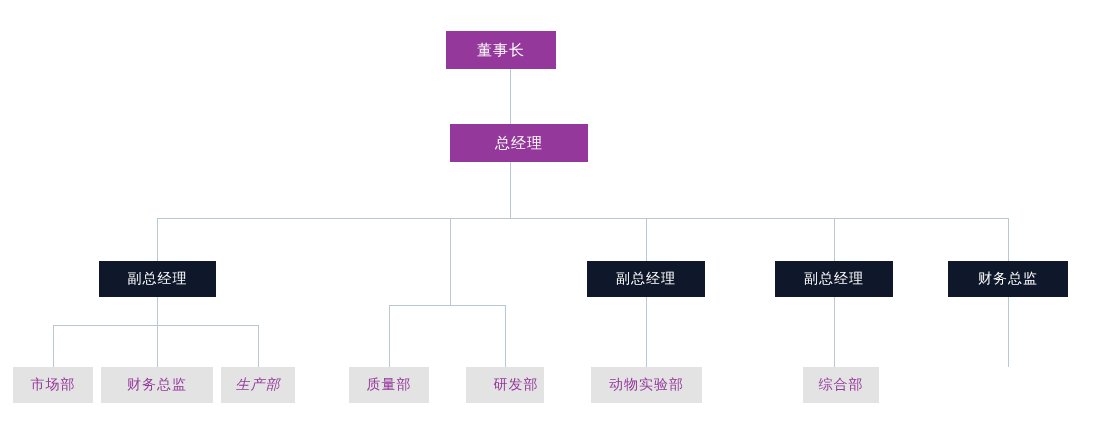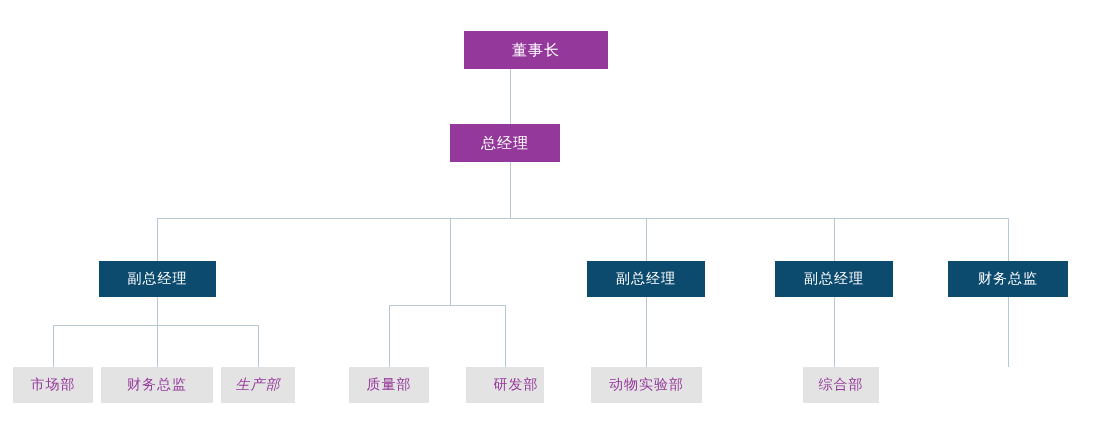--- a/index.html
+++ b/index.html
@@ -29,21 +29,21 @@
     white-space: nowrap;
     letter-spacing: 1px;
   }
   .node-exec {
     background: #94399b;
     color: #ffffff;
     font-size: 15px;
     height: 38px;
   }
   .node-vp {
-    background: #0c4a6e;
+    background: #0f172a;
     color: #ffffff;
     font-size: 14px;
     height: 36px;
   }
   .node-dept {
     background: #e4e3e3;
     color: #94399b;
     font-size: 14px;
     height: 36px;
   }
@@ -80,23 +80,23 @@
   <div class="conn conn-h" style="left:389px; top:305px; width:116px;"></div>
   <div class="conn conn-v" style="left:389px; top:305px; height:62px;"></div>
   <div class="conn conn-v" style="left:505px; top:305px; height:62px;"></div>
 
   <div class="conn conn-v" style="left:646px; top:297px; height:70px;"></div>
 
   <div class="conn conn-v" style="left:834px; top:297px; height:70px;"></div>
 
   <div class="conn conn-v" style="left:1008px; top:297px; height:70px;"></div>
 
-  <div class="node node-exec" style="left:464px; top:31px; width:144px;">董事长</div>
+  <div class="node node-exec" style="left:446px; top:31px; width:110px;">董事长</div>
 
-  <div class="node node-exec" style="left:450px; top:124px; width:110px;">总经理</div>
+  <div class="node node-exec" style="left:450px; top:124px; width:138px;">总经理</div>
 
   <div class="node node-vp" style="left:99px; top:261px; width:117px;">副总经理</div>
 
   <div class="node node-vp" style="left:587px; top:261px; width:118px;">副总经理</div>
 
   <div class="node node-vp" style="left:775px; top:261px; width:118px;">副总经理</div>
 
   <div class="node node-dept" style="left:13px; top:367px; width:80px;">市场部</div>
 
   <div class="node node-vp" style="left:948px; top:261px; width:120px;">财务总监</div>

